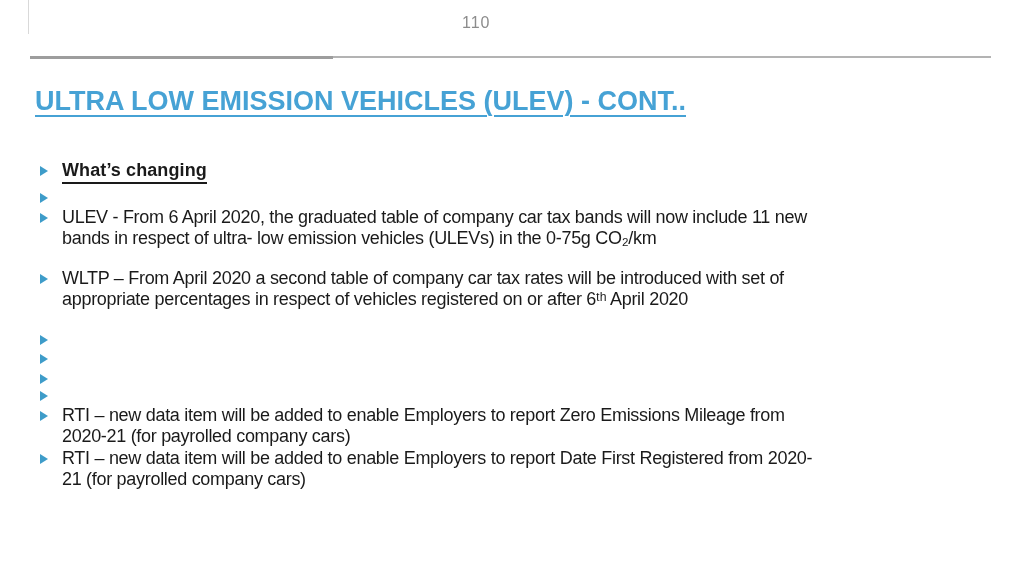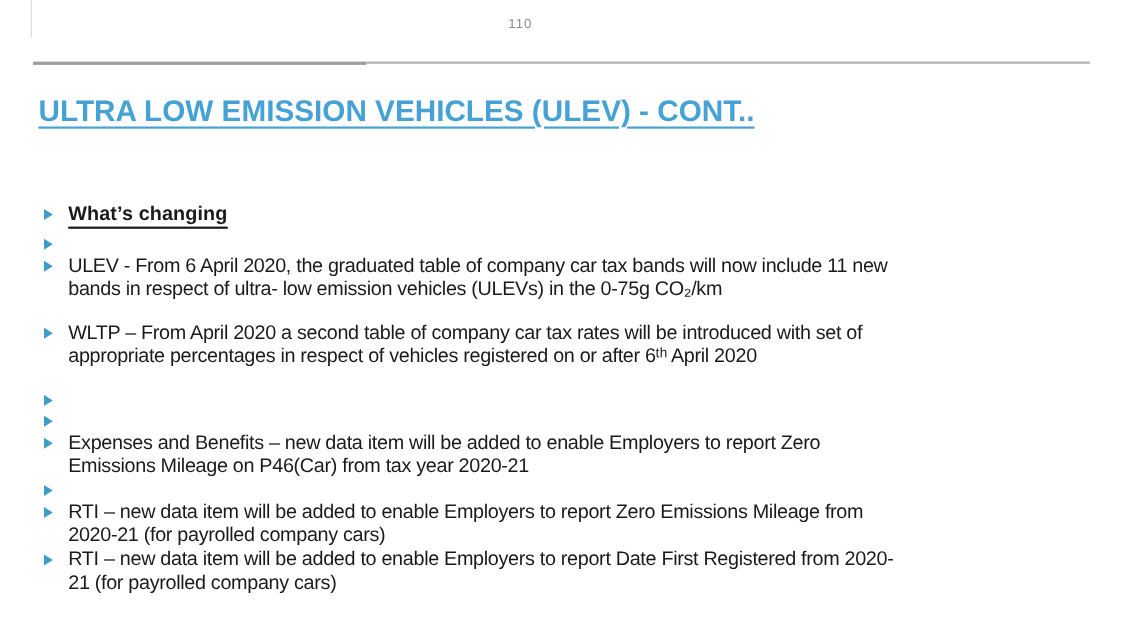--- a/index.html
+++ b/index.html
@@ -34,21 +34,21 @@
     top: 29px;
     font-size: 15px;
     letter-spacing: 1.6px;
     color: var(--header-gray, #8c8c8c);
     white-space: nowrap;
   }
   .page-number {
     position: absolute;
     left: 462px;
     top: 14px;
-    font-size: 12px;
+    font-size: 16px;
     letter-spacing: 1px;
     color: var(--header-gray, #8c8c8c);
   }
   .divider-a {
     position: absolute;
     left: 30px;
     top: 56px;
     width: 303px;
     height: 3px;
     background: var(--divider-gray, #9d9d9d);
@@ -76,21 +76,20 @@
     text-underline-offset: 5px;
     white-space: nowrap;
   }
 
   
   .bullet-list {
     position: absolute;
     left: 38px;
     top: 160px;
     right: 26px;
-    margin-top: 24px;
   }
   .bullet-row {
     display: flex;
     align-items: flex-start;
     margin-bottom: 1px;
   }
   .bullet-row .tri {
     flex: 0 0 auto;
     width: 0;
     height: 0;
@@ -169,22 +168,20 @@
       <div class="bullet-row spacer"></div>
       <div class="bullet-row heading u-brown">
         <span class="tri"></span>
       </div>
       <div class="bullet-row empty">
         <span class="tri"></span>
         <div class="bullet-text"></div>
       </div>
       <div class="bullet-row para">
         <span class="tri"></span>
-        <div class="bullet-text">Expenses and Benefits – new data item will be added to enable Employers to report Zero
-Emissions Mileage on P46(Car) from tax year 2020-21</div>
       </div>
       <div class="bullet-row empty">
         <span class="tri"></span>
         <div class="bullet-text"></div>
       </div>
       <div class="bullet-row para">
         <span class="tri"></span>
         <div class="bullet-text">RTI – new data item will be added to enable Employers to report Zero Emissions Mileage from
 2020-21 (for payrolled company cars)</div>
       </div>

